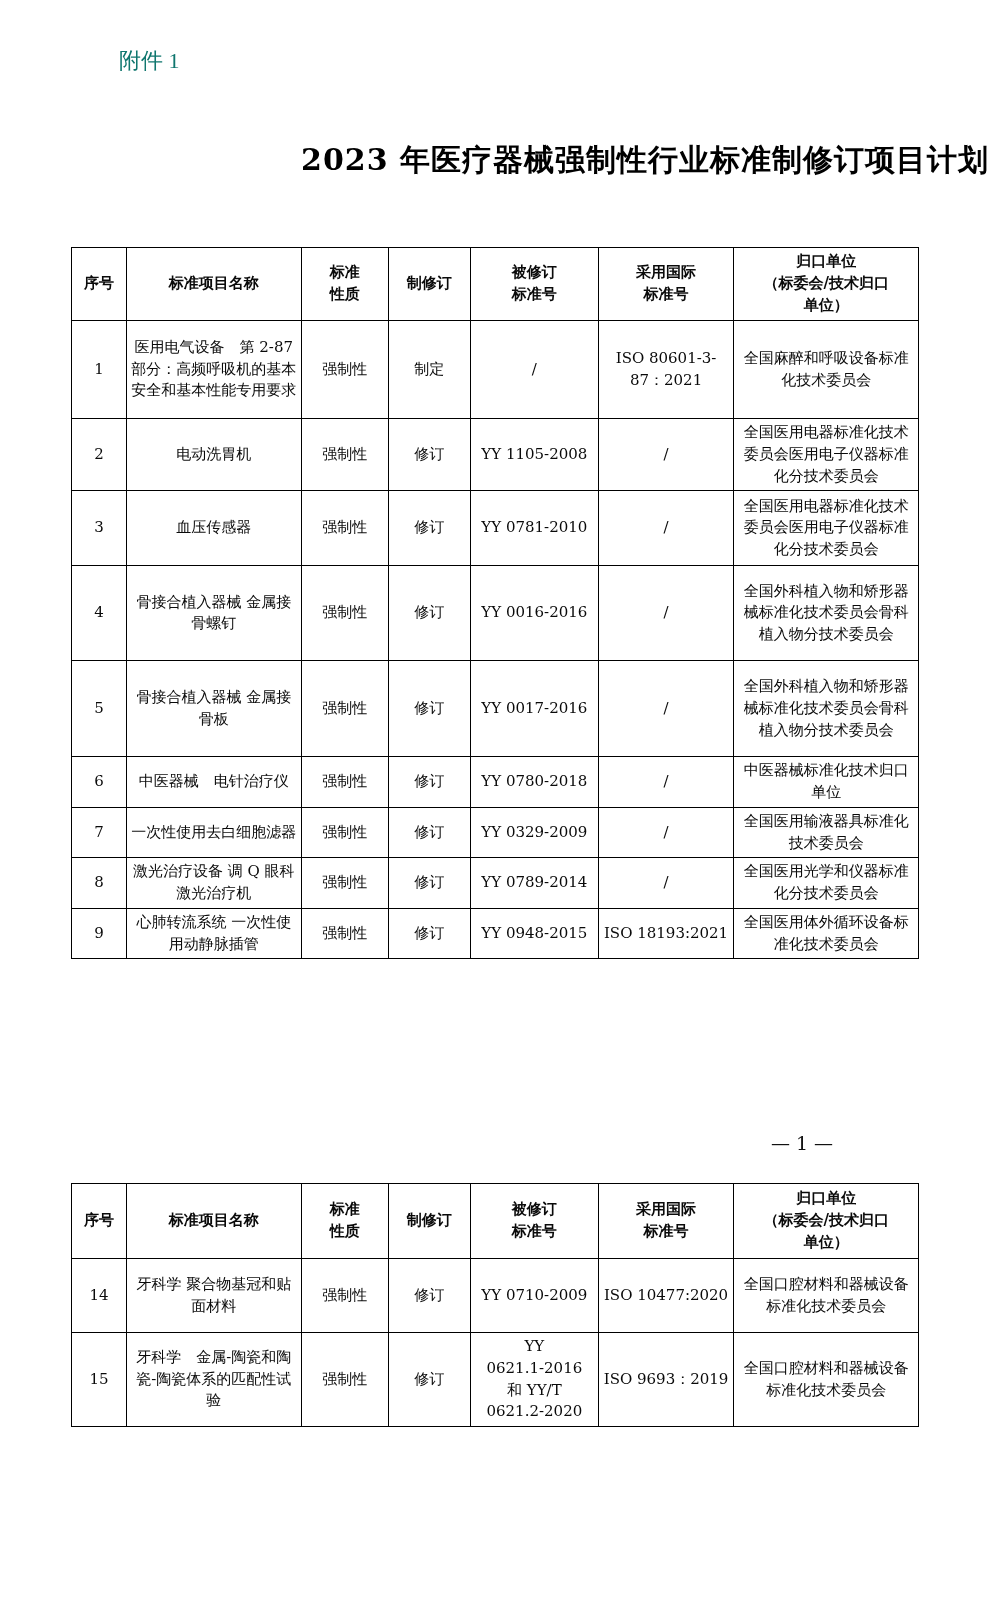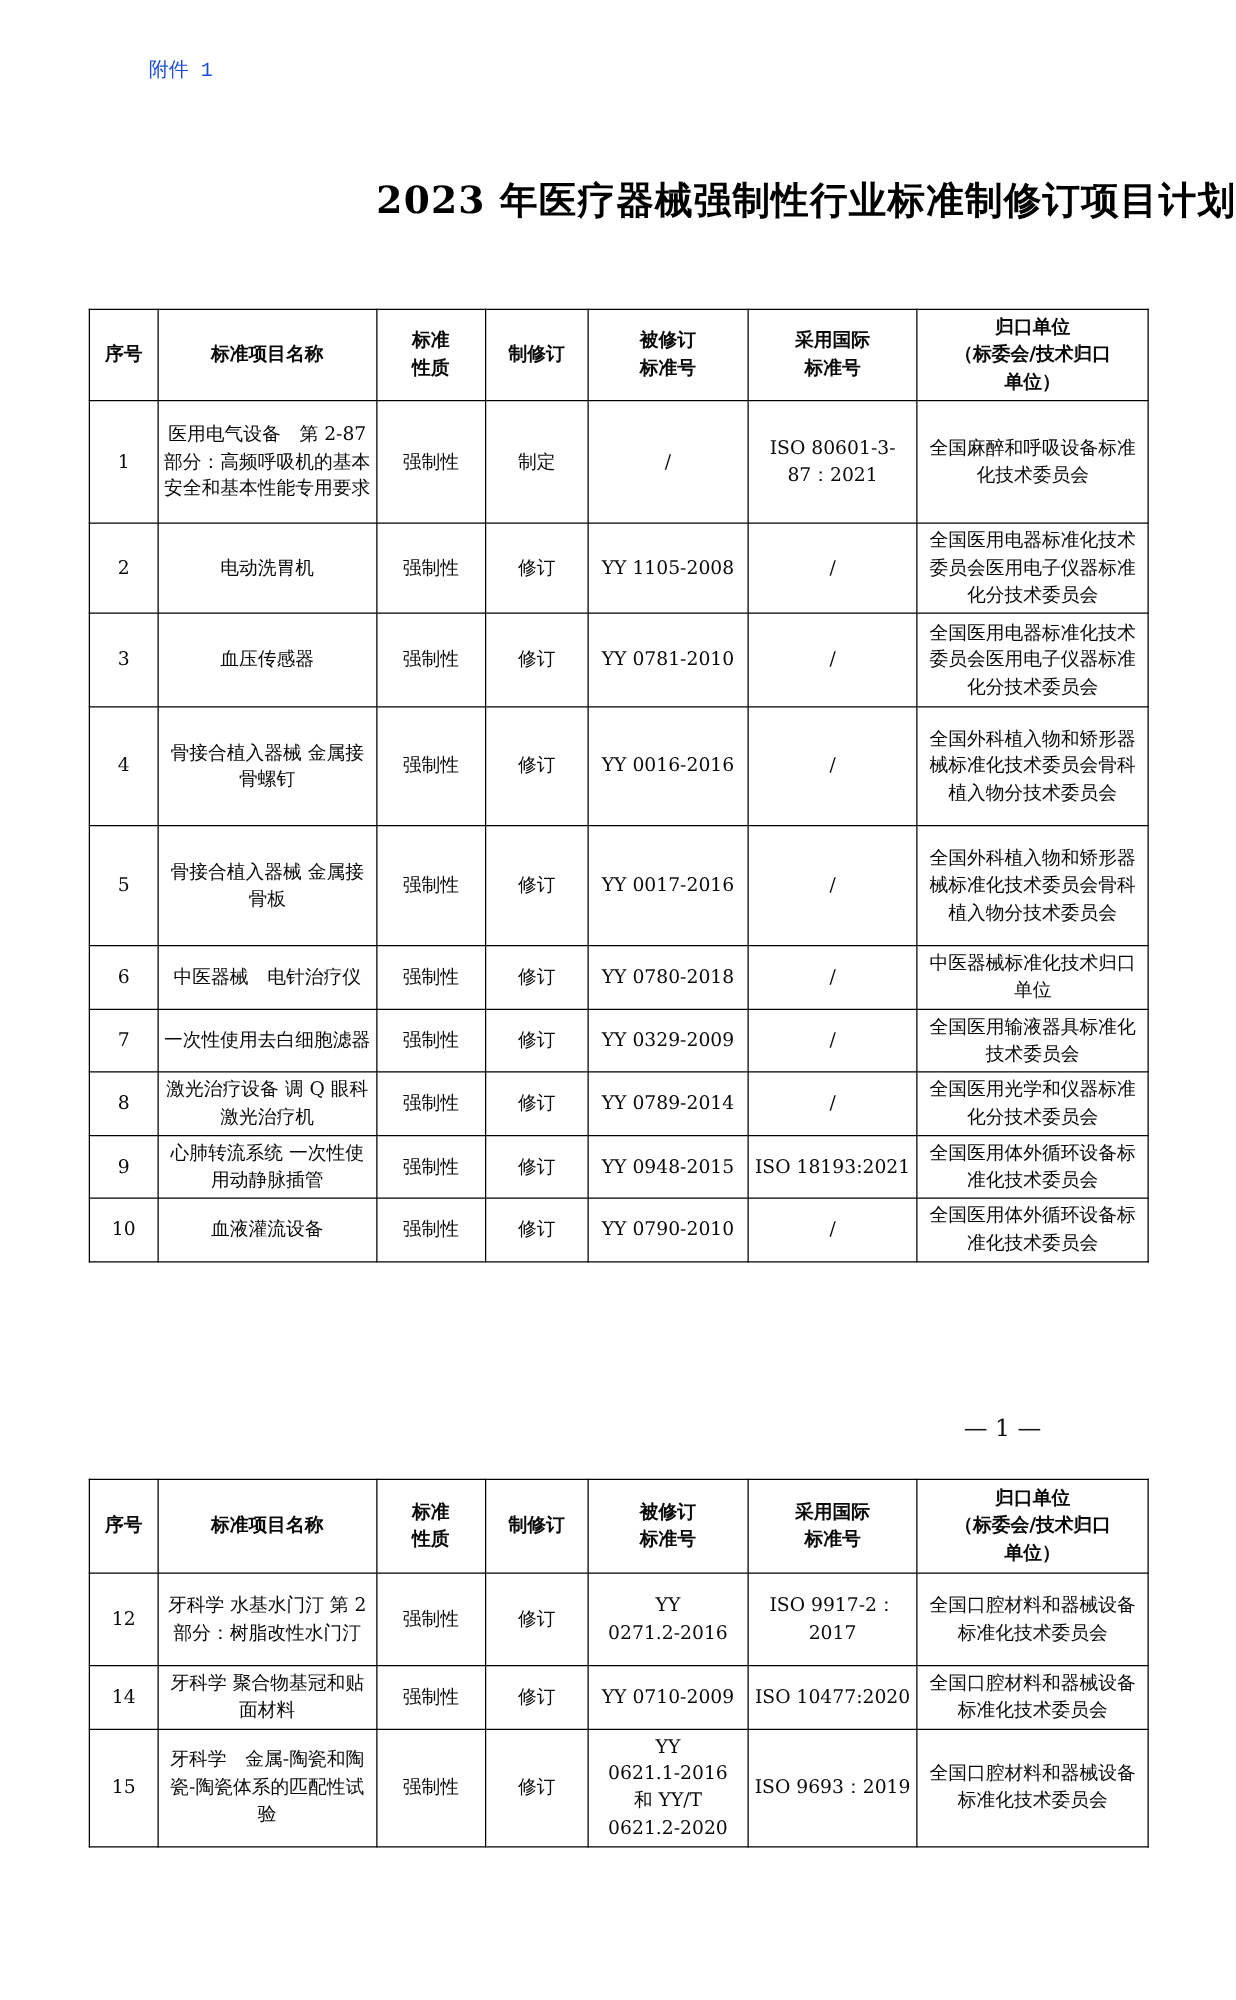--- a/index.html
+++ b/index.html
@@ -6,22 +6,22 @@
   html, body { background: #ffffff; }
   body {
     width: 989px; height: 1600px;
     position: relative;
     overflow: hidden;
     font-family: "DejaVu Serif", "Liberation Serif", serif;
     color: #000000;
   }
   .attachment {
     position: absolute; left: 119px; top: 46px;
-    font-family: Liberation Mono, monospace;
-    font-size: 16px; color: #1d4ed8;
+    font-family: Liberation Serif, serif;
+    font-size: 22px; color: #0f766e;
   }
   .doc-title {
     position: absolute; left: 0; top: 140px; width: 989px;
     text-align: right;
     font-size: 30px; font-weight: bold; letter-spacing: 1px;
     color: #000000;
   }
   .page-number {
     position: absolute; left: 742px; top: 1132px; width: 120px;
     text-align: center;
@@ -188,29 +188,20 @@
   <tr>
     <td class="c-no">9</td>
     <td class="c-name">心肺转流系统 一次性使用动静脉插管</td>
     <td class="c-nature">强制性</td>
     <td class="c-action">修订</td>
     <td class="c-revised">YY 0948-2015</td>
     <td class="c-intl">ISO 18193:2021</td>
     <td class="c-unit">全国医用体外循环设备标准化技术委员会</td>
   </tr>
 
-  <tr>
-    <td class="c-no">10</td>
-    <td class="c-name">血液灌流设备</td>
-    <td class="c-nature">强制性</td>
-    <td class="c-action">修订</td>
-    <td class="c-revised">YY 0790-2010</td>
-    <td class="c-intl">/</td>
-    <td class="c-unit">全国医用体外循环设备标准化技术委员会</td>
-  </tr>
 
 </tbody>
 </table>
 
 <div class="page-number">— 1 —</div>
 
 <table class="doc-table" id="table2">
   <colgroup>
     <col class="col-no">
       <col class="col-name">
@@ -230,30 +221,20 @@
       <th>被修订
 标准号</th>
       <th>采用国际
 标准号</th>
       <th>归口单位
 （标委会/技术归口
 单位）</th>
     </tr>
   </thead>
   <tbody>
-  <tr>
-    <td class="c-no">12</td>
-    <td class="c-name">牙科学 水基水门汀 第 2 部分：树脂改性水门汀</td>
-    <td class="c-nature">强制性</td>
-    <td class="c-action">修订</td>
-    <td class="c-revised">YY
-0271.2-2016</td>
-    <td class="c-intl">ISO 9917-2：2017</td>
-    <td class="c-unit">全国口腔材料和器械设备标准化技术委员会</td>
-  </tr>
 
 
   <tr>
     <td class="c-no">14</td>
     <td class="c-name">牙科学 聚合物基冠和贴面材料</td>
     <td class="c-nature">强制性</td>
     <td class="c-action">修订</td>
     <td class="c-revised">YY 0710-2009</td>
     <td class="c-intl">ISO 10477:2020</td>
     <td class="c-unit">全国口腔材料和器械设备标准化技术委员会</td>

